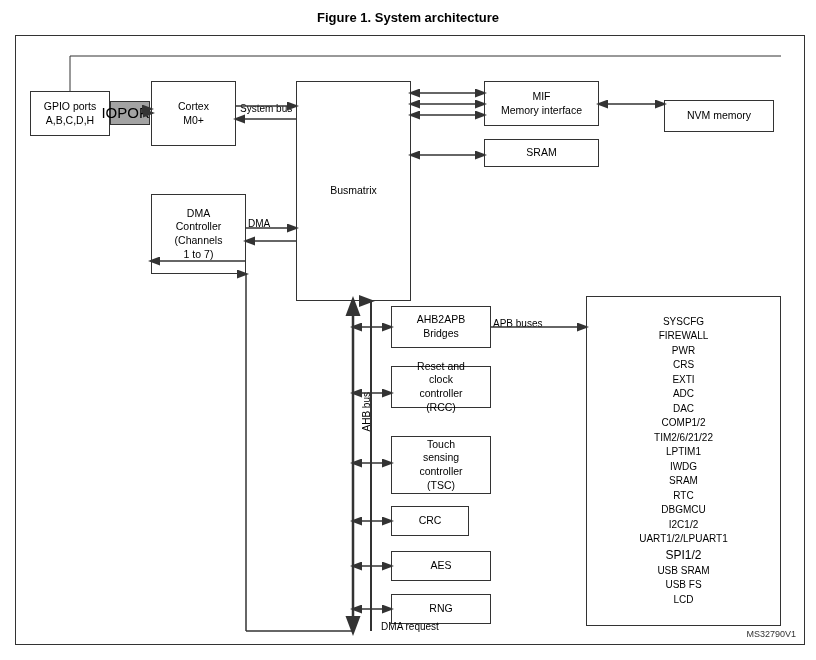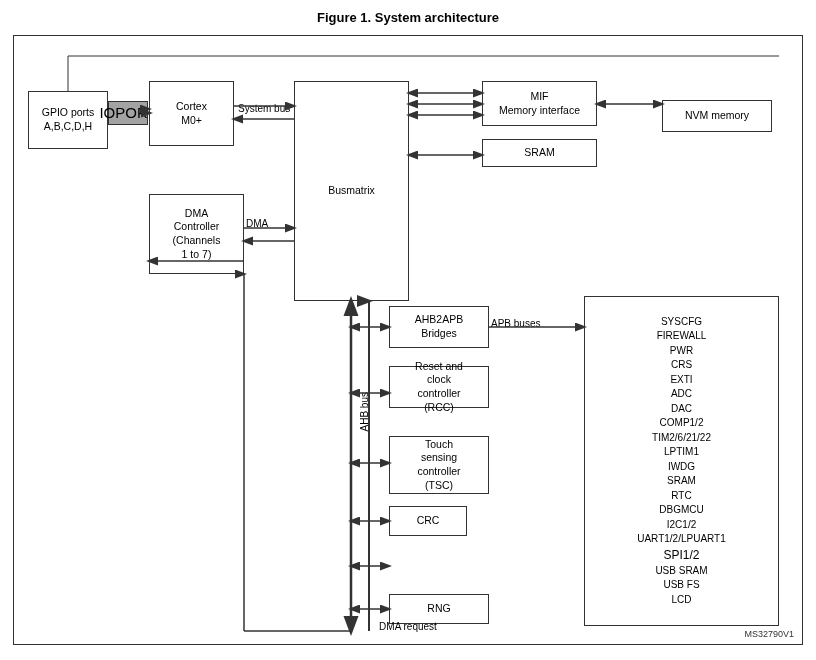--- a/index.html
+++ b/index.html
@@ -10,21 +10,20 @@
       width: 816px;
       height: 660px;
       overflow: hidden;
     }
     .page {
       width: 816px;
       height: 660px;
       background: #fff;
       display: flex;
       flex-direction: column;
-      align-items: center;
       padding: 10px 15px;
       position: relative;
       border-radius: 28px;
     }
     .figure-title {
       font-size: 13px;
       font-weight: bold;
       margin-bottom: 10px;
       text-align: center;
     }
@@ -45,21 +44,21 @@
       justify-content: center;
       text-align: center;
       font-size: 10.5px;
       line-height: 1.3;
     }
     
     .gpio-box {
       left: 14px;
       top: 55px;
       width: 80px;
-      height: 58px;
+      height: 45px;
     }
     
     .ioport-label {
       position: absolute;
       left: 94px;
       top: 65px;
       width: 40px;
       height: 24px;
       border: 1.5px solid #333;
       display: flex;
@@ -284,20 +283,23 @@
     </div>
 
     <div class="box tsc-box">
       <span>Touch<br>sensing<br>controller<br>(TSC)</span>
     </div>
 
     <div class="box crc-box">
       <span>CRC</span>
     </div>
 
+    <div class="box aes-box">
+      <span>AES</span>
+    </div>
 
     <div class="box rng-box">
       <span>RNG</span>
     </div>
 
     <div class="box periph-box">
       <div id="periph-list">
           <div style="text-align: center; font-size: 10px; line-height: 1.45;">SYSCFG</div>
           <div style="text-align: center; font-size: 10px; line-height: 1.45;">FIREWALL</div>
           <div style="text-align: center; font-size: 10px; line-height: 1.45;">PWR</div>

